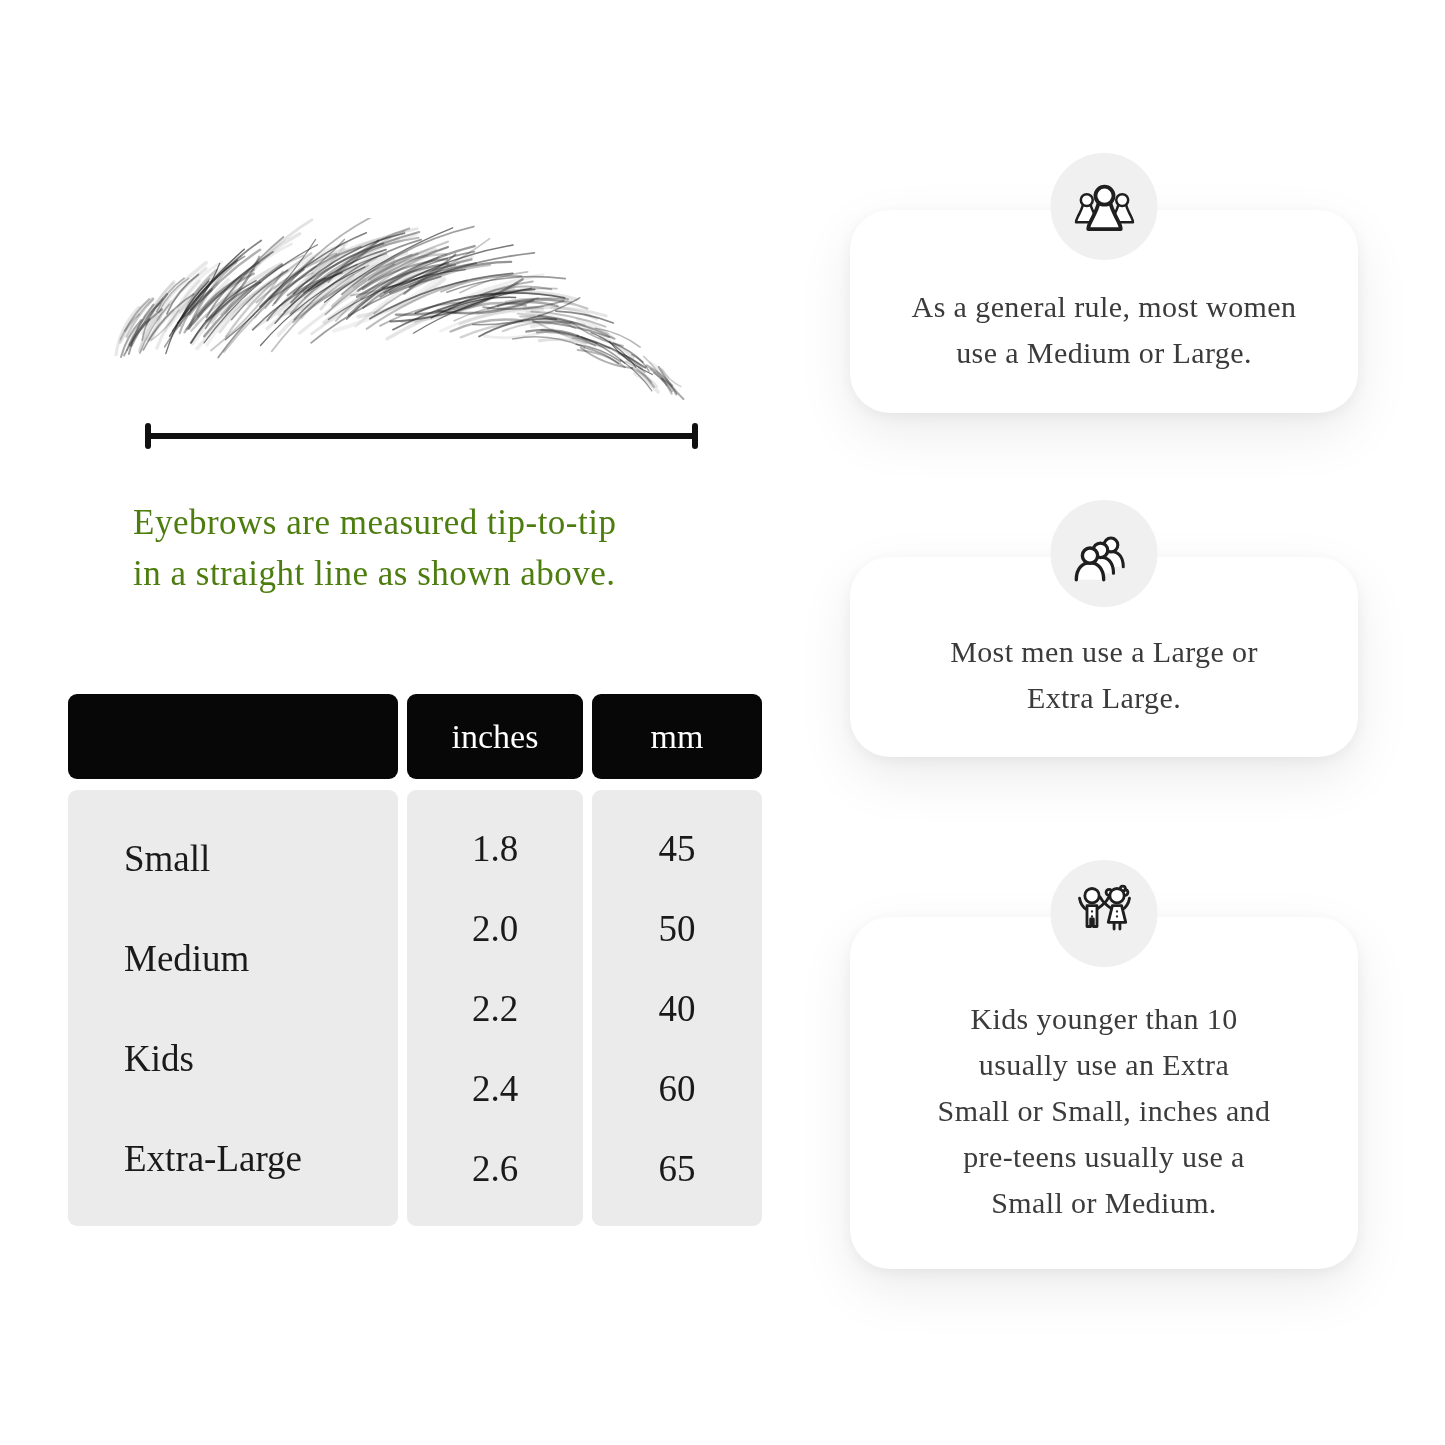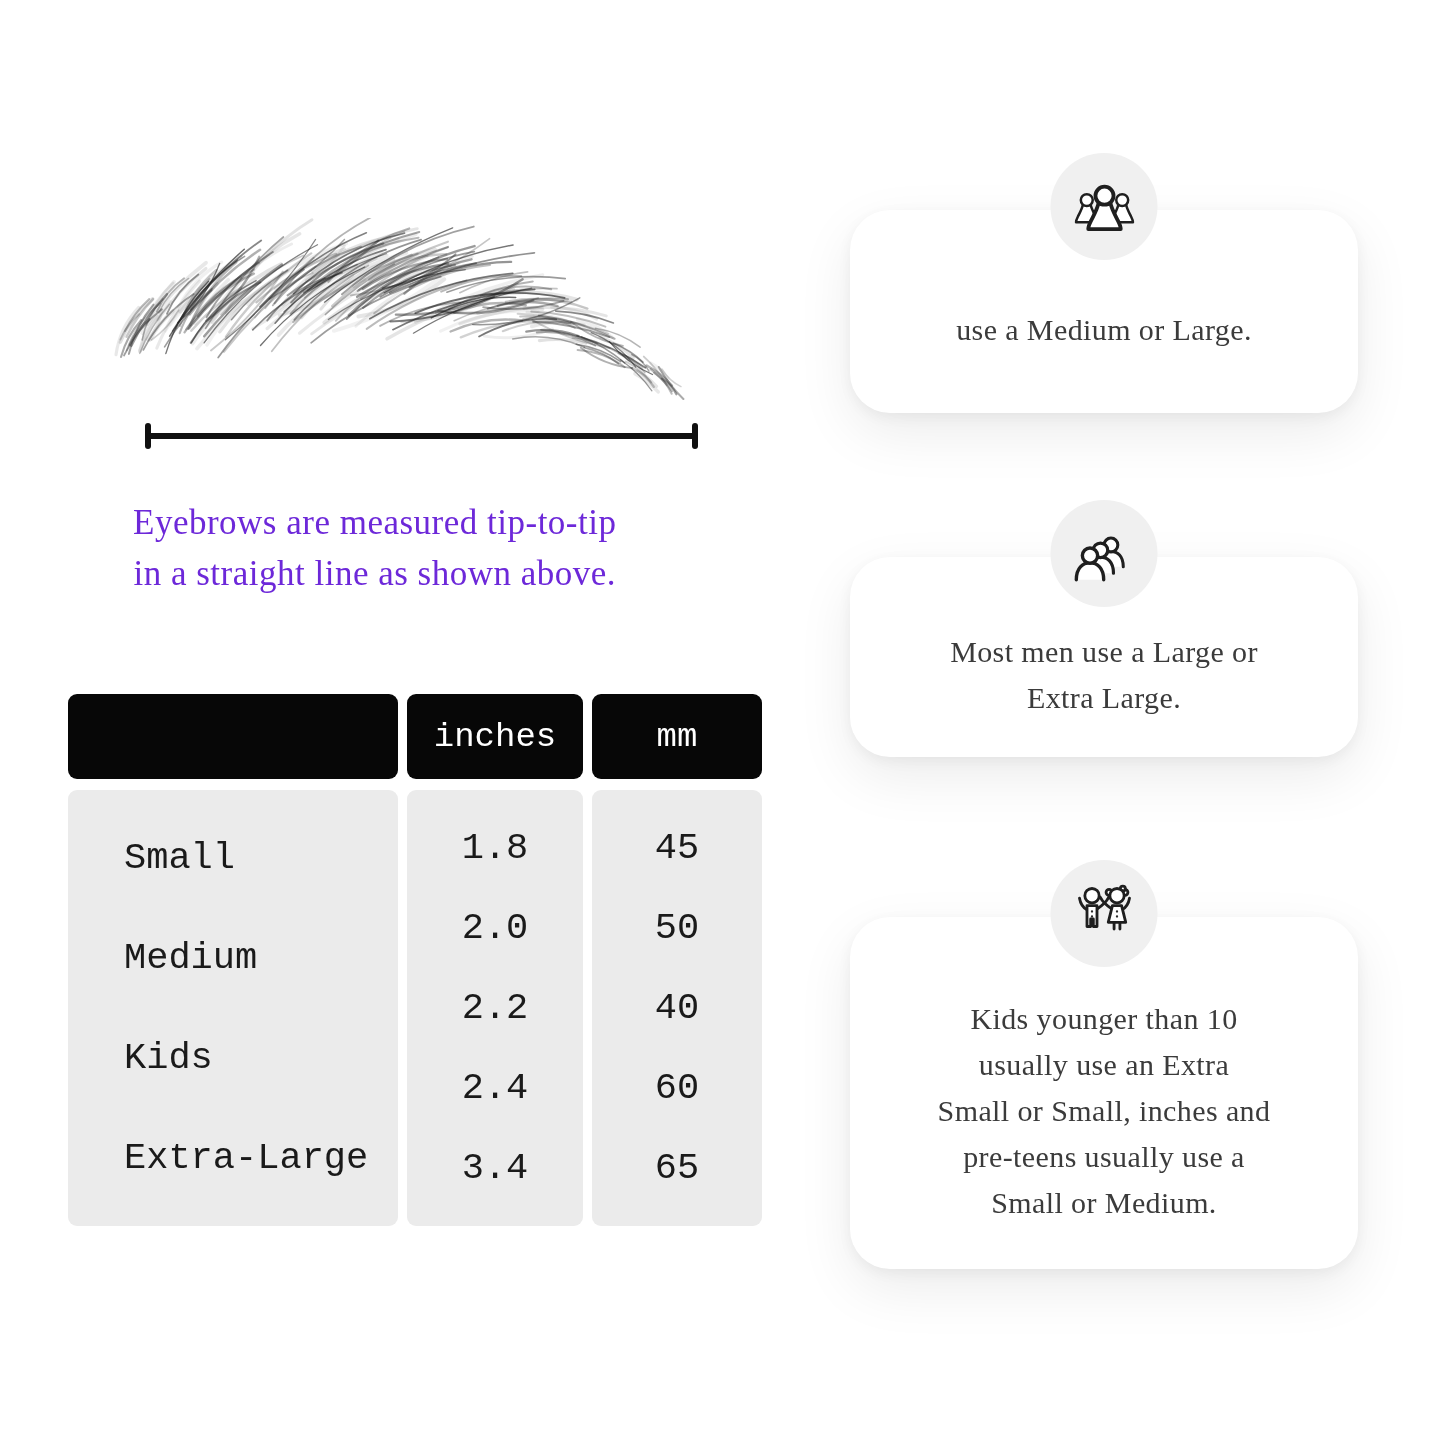--- a/index.html
+++ b/index.html
@@ -7,26 +7,26 @@
     position:relative;width:1445px;height:1445px;background:#ffffff;overflow:hidden;
     font-family:"Liberation Serif","DejaVu Serif",serif;color:#222;
   }
   
   #brow-svg{position:absolute;left:103px;top:218px;width:596px;height:182px;}
   .measure-line{position:absolute;left:145px;top:423px;width:553px;height:26px;}
   .measure-line .bar{position:absolute;left:2px;right:2px;top:10px;height:6px;background:#101010;border-radius:3px;}
   .measure-line .cap{position:absolute;top:0;width:6px;height:26px;background:#101010;border-radius:3px;}
   .measure-line .cap.l{left:0;}
   .measure-line .cap.r{right:0;}
-  .caption{position:absolute;left:133px;top:498px;font-size:35px;line-height:1.45;color:#6d28d9;letter-spacing:0.5px;text-align:center;}
+  .caption{position:absolute;left:133px;top:498px;font-size:35px;line-height:1.45;color:#4d7c0f;letter-spacing:0.5px;}
   
   .size-table{
     position:absolute;left:68px;top:694px;width:625px;
     display:grid;grid-template-columns:330px 176px 170px;grid-template-rows:85px 436px;
-    column-gap:9px;row-gap:11px;font-family:Liberation Mono, monospace;
+    column-gap:9px;row-gap:11px;
   }
   .th{
     background:var(--header-bg,#070707);color:var(--header-fg,#ffffff);border-radius:9px;
     display:flex;align-items:center;justify-content:center;font-size:34px;
   }
   .tcol{
     background:var(--body-bg,#ebebeb);border-radius:9px;
     display:flex;flex-direction:column;justify-content:space-around;padding:18px 0;box-sizing:border-box;
   }
   .cell{font-size:37px;color:#1a1a1a;line-height:1;}
@@ -305,21 +305,21 @@
       <div class="cell">Small</div>
       <div class="cell">Medium</div>
       <div class="cell">Kids</div>
       <div class="cell">Extra-Large</div>
     </div>
     <div class="tcol values">
       <div class="cell">1.8</div>
       <div class="cell">2.0</div>
       <div class="cell">2.2</div>
       <div class="cell">2.4</div>
-      <div class="cell">3.4</div>
+      <div class="cell">2.6</div>
     </div>
     <div class="tcol values">
       <div class="cell">45</div>
       <div class="cell">50</div>
       <div class="cell">40</div>
       <div class="cell">60</div>
       <div class="cell">65</div>
     </div>
   </div>
 
@@ -334,20 +334,21 @@
           <path d="M -6.5 -9 C -8 -2 -11 3 -15 11 C -17 15 -18 18 -18 20 L 18 20 C 18 18 17 15 15 11 C 11 3 8 -2 6.5 -9 Z" fill="#fff"></path>
           <circle cx="0" cy="-17" r="10" fill="#fff"></circle>
         </g>
         <g transform="translate(48,41) scale(1.12)">
           <path d="M -6.5 -9 C -8 -2 -11 3 -15 11 C -17 15 -18 18 -18 20 L 18 20 C 18 18 17 15 15 11 C 11 3 8 -2 6.5 -9 Z" fill="#fff"></path>
           <circle cx="0" cy="-17" r="10" fill="#fff"></circle>
         </g>
       </svg>
     </div>
     <div class="card-text">
+      <div>As a general rule, most women</div>
       <div>use a Medium or Large.</div>
     </div>
   </div>
 
   <div class="card card2">
     <div class="icon-circle">
       <svg class="icon-svg" width="78" height="58" viewBox="0 0 96 72" fill="none" stroke="#1f1f1f" stroke-width="4.2" stroke-linecap="round" stroke-linejoin="round">
         <g transform="translate(30,46)">
           <g transform="translate(26,-14) scale(0.9)">
             <path d="M -17 22 C -17 7 -9 1 0 1 C 9 1 17 7 17 22 Z" fill="#fff" stroke="none"></path>

